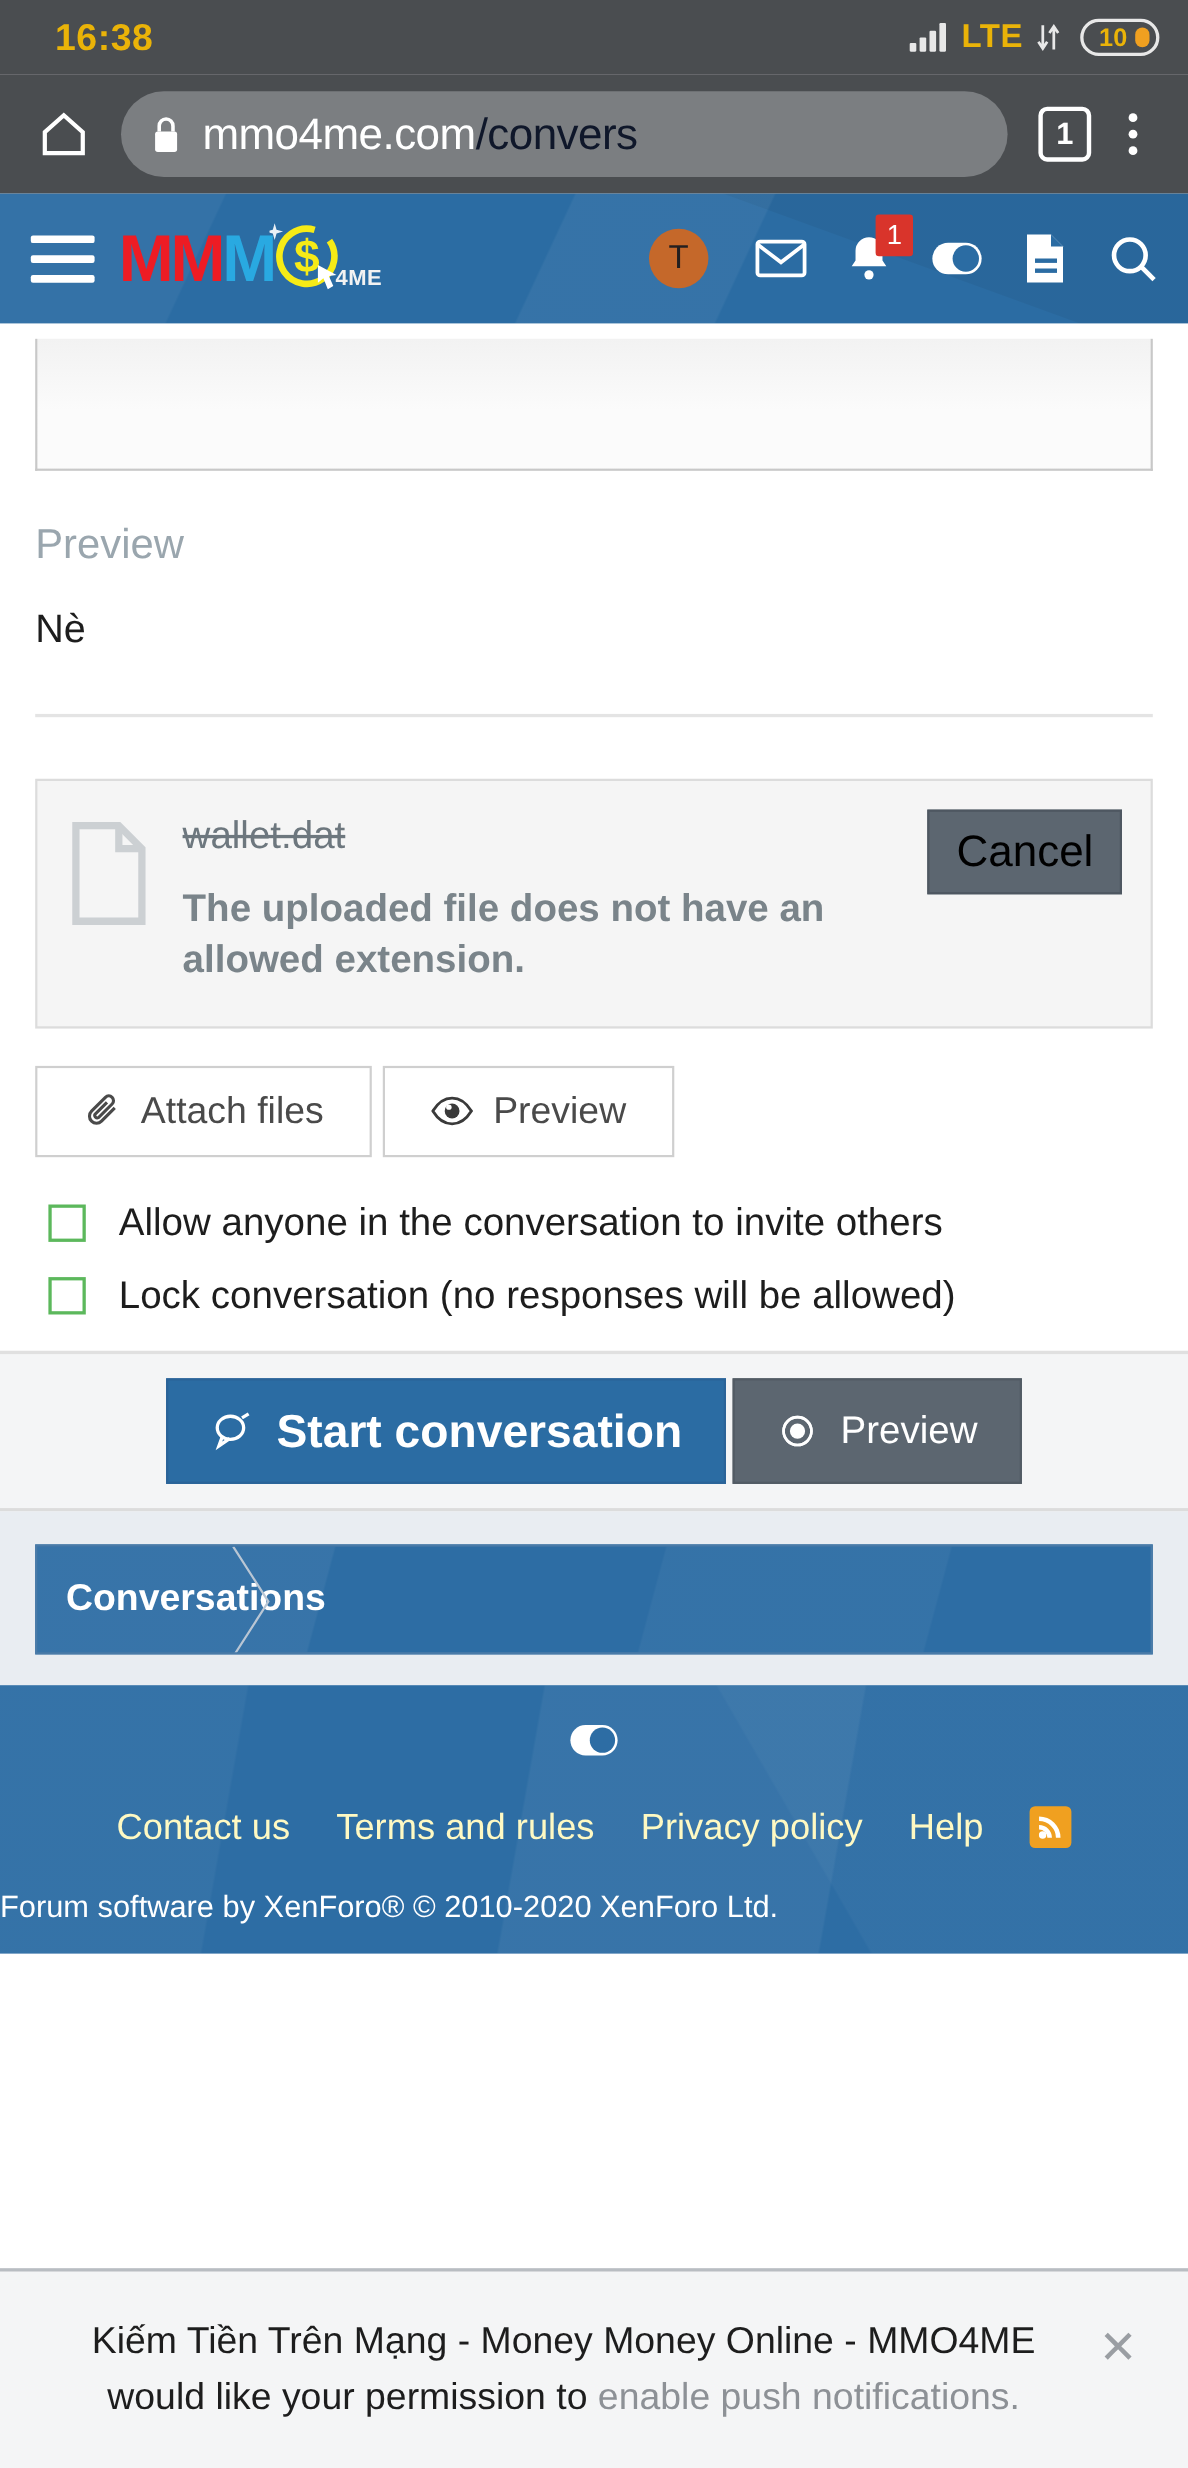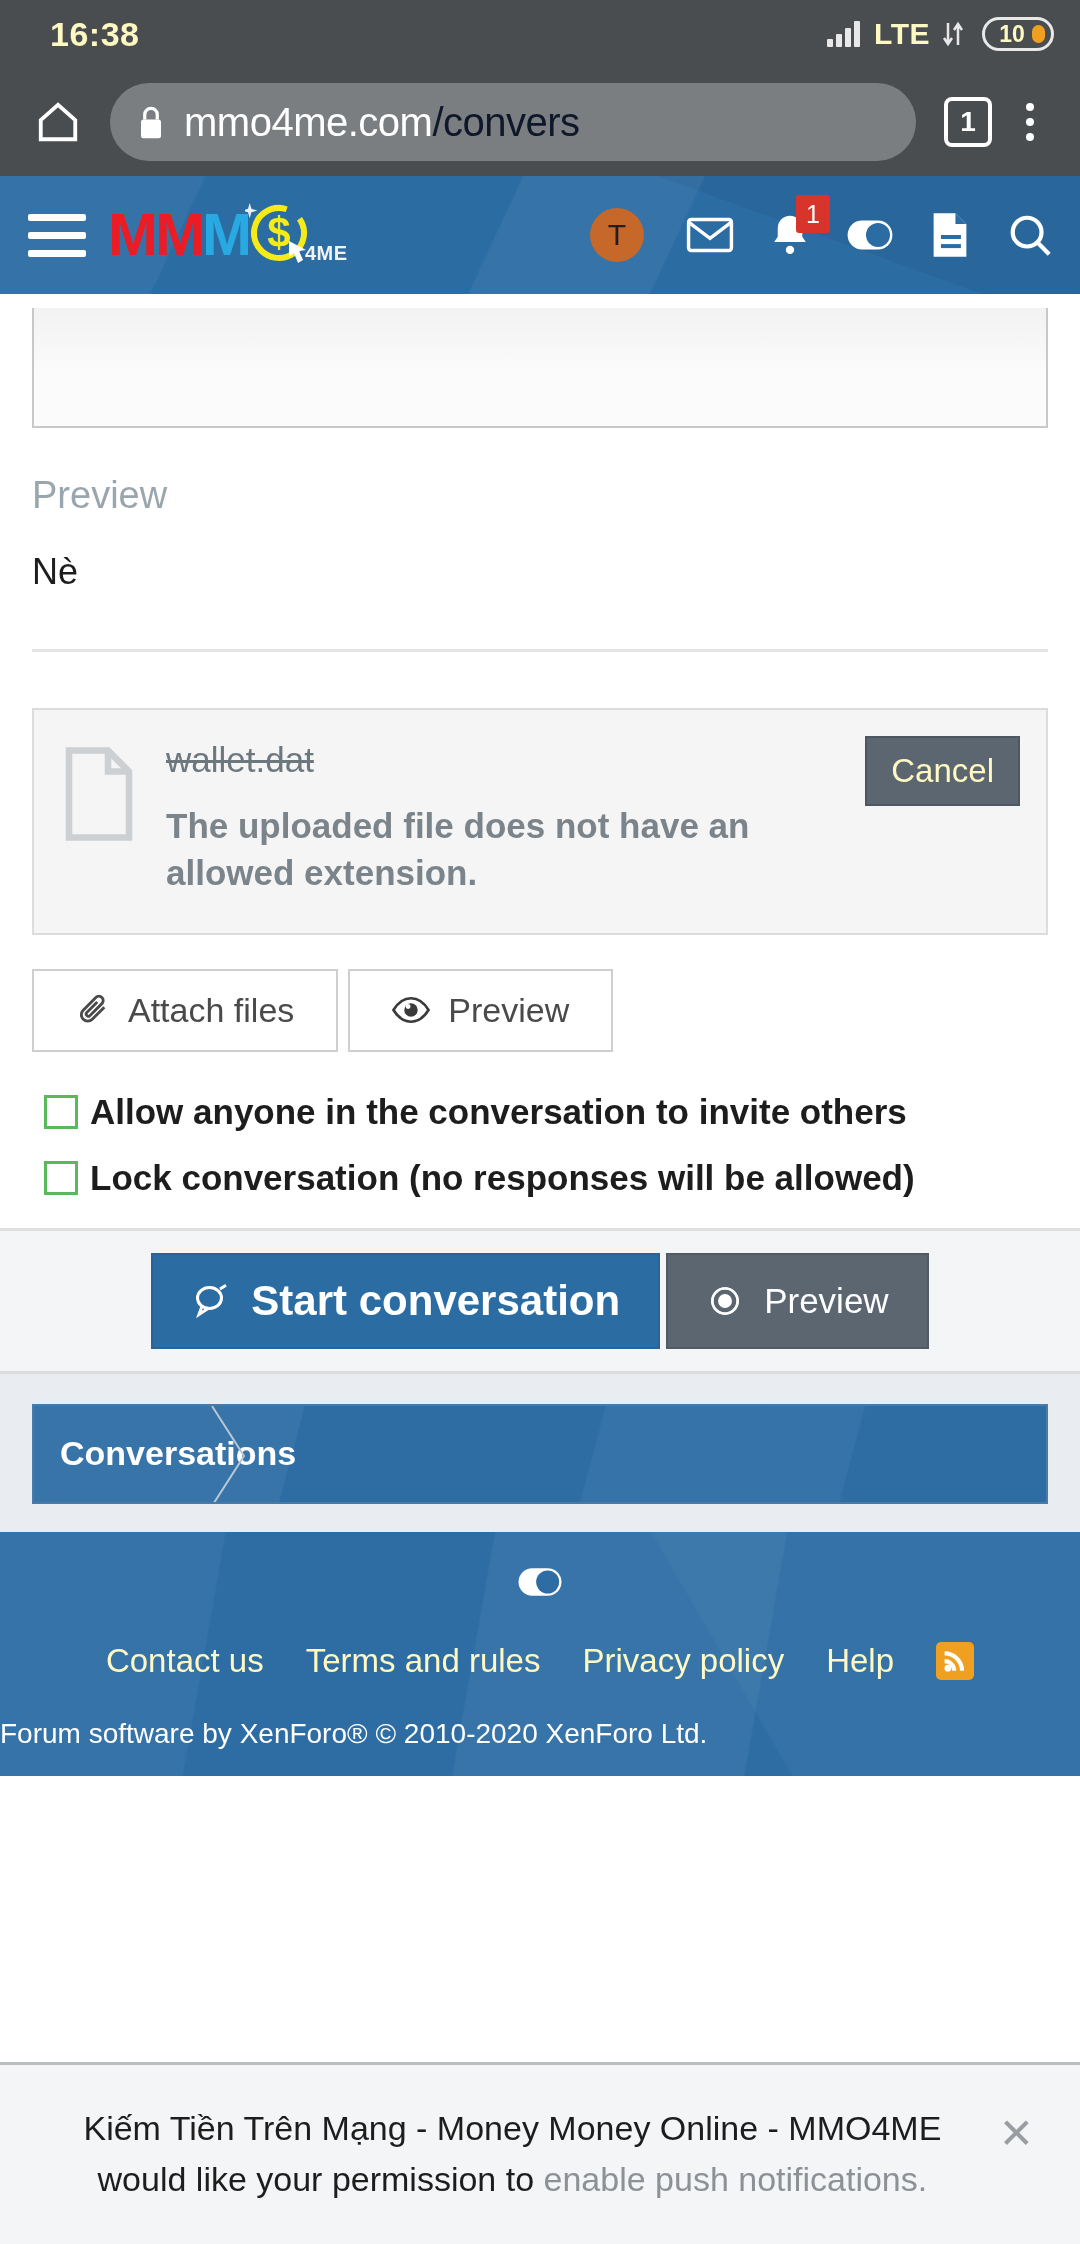--- a/index.html
+++ b/index.html
@@ -6,21 +6,21 @@
   html, body {
     width: 1080px; height: 2244px;
     font-family: "Liberation Sans", sans-serif;
     background: #ffffff;
     overflow: hidden;
   }
   .screen { position: relative; width: 1080px; height: 2244px; display: flex; flex-direction: column; }
 
   
   .statusbar {
-    height: 68px; background: #4a4d50; color: #fef9c3;
+    height: 68px; background: #4a4d50; color: #eab308;
     display: flex; align-items: center; justify-content: space-between;
     padding: 0 26px 0 50px; flex: 0 0 68px;
   }
   .status-time { font-size: 34px; font-weight: 600; letter-spacing: .5px; }
   .status-right { display: flex; align-items: center; gap: 10px; }
   .sig-bars { display: flex; align-items: flex-end; gap: 3px; height: 26px; }
   .sig-bars i { width: 6px; background: #e8e8e8; display: block; border-radius: 1px; }
   .sig-bars i:nth-child(1){height:8px}
   .sig-bars i:nth-child(2){height:13px}
   .sig-bars i:nth-child(3){height:19px}
@@ -106,34 +106,34 @@
   .attach-card {
     border:2px solid #dcdcdc; background:#f5f5f5; padding: 30px 26px 36px 26px;
     display:flex; gap: 28px; position:relative; min-height: 196px;
   }
   .file-icon { width:78px; flex:0 0 78px; padding-top: 6px;}
   .attach-body { flex:1 1 auto; padding-right: 160px; }
   .filename { font-size: 35px; color:#6d777e; text-decoration: line-through; margin-bottom: 22px;}
   .attach-error { font-size: 35px; color:#7a848a; line-height:1.35;font-weight:bold; }
   .cancel-btn {
     position:absolute; top:26px; right:26px;
-    background:#5c6670; color:#fef9c3; border:2px solid #4e5761;
-    font-size: 33px; padding: 14px 24px; cursor:pointer;
+    background:#5c6670; color:#000000; border:2px solid #4e5761;
+    font-size: 40px; padding: 14px 24px; cursor:pointer;
     font-family:"Liberation Sans", sans-serif;
   }
 
   .btn-row { display:flex; gap: 10px; padding: 34px 32px 0 32px; }
   .outline-btn {
     border:2px solid #cfcfcf; background:#fff; color:#4a4a4a;
     font-size: 34px; padding: 20px 42px; display:flex; align-items:center; gap:18px;
     cursor:pointer; font-family:"Liberation Sans", sans-serif;
   }
 
   .checks { padding: 40px 32px 0 44px; }
-  .check-row { display:flex; align-items:center; gap: 12px; margin-bottom: 26px; font-weight: bold; }
+  .check-row { display:flex; align-items:center; gap: 30px; margin-bottom: 26px; }
   .checkbox { width: 34px; height: 34px; border:3px solid #5cb85c; background:#fff; flex:0 0 34px;}
   .check-label { font-size: 35px; color:#1d1d1d; }
 
   .actionbar {
     margin-top: 30px; border-top:3px solid #e0e0e0; border-bottom:3px solid #dcdcdc;
     background:#f4f5f6; padding: 22px 0; display:flex; justify-content:center; gap:6px;
   }
   .primary-btn {
     background:#2b6ca3; color:#fff; border:2px solid #2a6398; font-size:42px; font-weight:700;
     padding: 22px 38px; display:flex; align-items:center; gap:20px; cursor:pointer;

